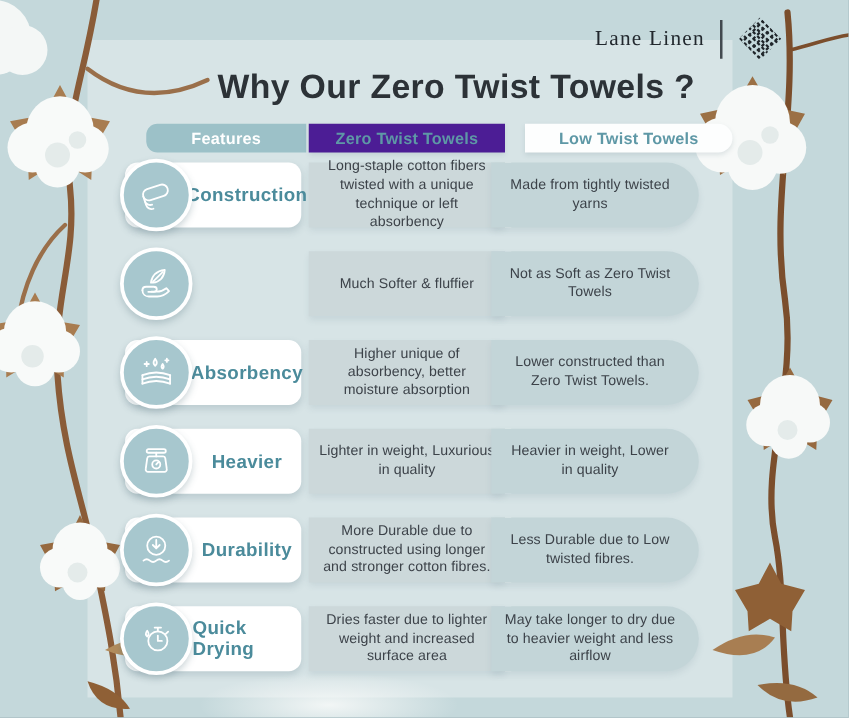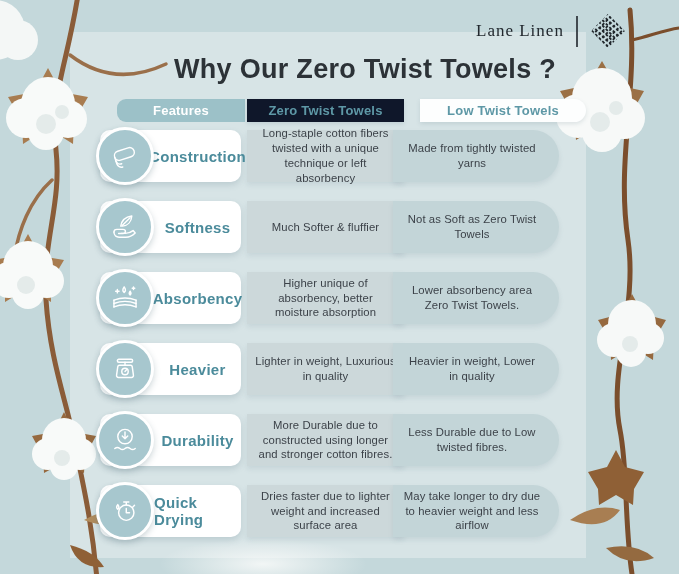--- a/index.html
+++ b/index.html
@@ -14,21 +14,21 @@
   .brand{position:absolute;top:13px;left:476px;display:flex;align-items:center;gap:12px;}
   .brand-name{font-family:"Liberation Serif",serif;font-size:17px;color:#22282e;letter-spacing:1px;white-space:nowrap;}
   .brand-sep{width:2px;height:31px;background:#2a3036;opacity:.85;}
   
   .title{position:absolute;left:100px;top:54px;width:530px;text-align:center;
          font-size:27px;font-weight:bold;color:#2c3237;letter-spacing:.3px;}
   
   .thead{position:absolute;left:117px;top:99px;height:23px;display:flex;}
   .th{display:flex;align-items:center;justify-content:center;font-size:13px;font-weight:bold;letter-spacing:.2px;}
   .th-feat{width:128px;background:#9cc1c8;color:#ffffff;border-radius:9px 0 0 9px;margin-right:2px;}
-  .th-zero{width:157px;background:#0f172a;color:#5e98a6;box-shadow:0 2px 4px rgba(100,130,140,.18);}
+  .th-zero{width:157px;background:#4c1d95;color:#5e98a6;box-shadow:0 2px 4px rgba(100,130,140,.18);}
   .th-low{width:166px;background:#fdfefe;color:#5e98a6;margin-left:16px;border-radius:0 12px 12px 0;
           box-shadow:0 2px 4px rgba(100,130,140,.18);}
   
   .rows{position:absolute;left:96px;top:130px;}
   .row{position:relative;width:479px;height:52px;margin-bottom:19px;}
   .icon-circle{position:absolute;left:0;top:-3px;width:58px;height:58px;border-radius:50%;
     background:#a7c7ce;border:3px solid #ffffff;box-sizing:border-box;z-index:3;
     display:flex;align-items:center;justify-content:center;
     box-shadow:0 3px 6px rgba(90,120,130,.3);}
   .icon-circle svg{width:34px;height:34px;stroke:#ffffff;stroke-width:1.7;fill:none;
@@ -162,21 +162,20 @@
 
     <div class="row">
       <div class="icon-circle">
         <svg viewBox="0 0 40 40">
           <path d="M7 26 c0 4 3 6 6 6 h8 c4 0 8 -2 11 -5 l-2.5 -2.8 c-3 2.3 -6 3.3 -9 3.3 h-5"></path>
           <path d="M7 26 c0 -2 1.5 -3.2 3.5 -3.2 h7 c1.8 0 3 1 3 2.4 c0 1.4 -1.2 2.4 -3 2.4 h-5"></path>
           <path d="M15 19 c1 -7 6 -11 13 -12 c-0.5 7 -5 11.5 -11 12 z"></path>
           <path d="M17 18 L26 9"></path>
         </svg>
       </div>
-      <div class="cell cell-feat">Softness</div>
       <div class="cell cell-mid">
           <div class="body-text">Much Softer &amp; fluffier</div>
         </div>
       <div class="cell" style="left:308px;width:5px;background:#fdfefe"></div>
       <div class="cell cell-low">
           <div class="body-text">Not as Soft as Zero Twist Towels</div>
         </div>
     </div>
 
     <div class="row">
@@ -192,21 +191,21 @@
           <path d="M7 22.5 v8"></path>
             <path d="M33 22.5 v8"></path>
         </svg>
       </div>
       <div class="cell cell-feat">Absorbency</div>
       <div class="cell cell-mid">
           <div class="body-text">Higher unique of absorbency, better moisture absorption</div>
         </div>
       <div class="cell" style="left:308px;width:5px;background:#fdfefe"></div>
       <div class="cell cell-low">
-          <div class="body-text">Lower absorbency area Zero Twist Towels.</div>
+          <div class="body-text">Lower constructed than Zero Twist Towels.</div>
         </div>
     </div>
 
     <div class="row">
       <div class="icon-circle">
         <svg viewBox="0 0 40 40">
           <rect x="11" y="8.5" width="18" height="3.5" rx="1.75"></rect>
           <path d="M20 12 v3.5"></path>
           <path d="M13.5 15.5 h13 a2 2 0 0 1 2 1.7 l1.4 10 a2.3 2.3 0 0 1 -2.3 2.8 h-15.2 a2.3 2.3 0 0 1 -2.3 -2.8 l1.4 -10 a2 2 0 0 1 2 -1.7 z"></path>
           <circle cx="20" cy="23" r="3.8"></circle>

